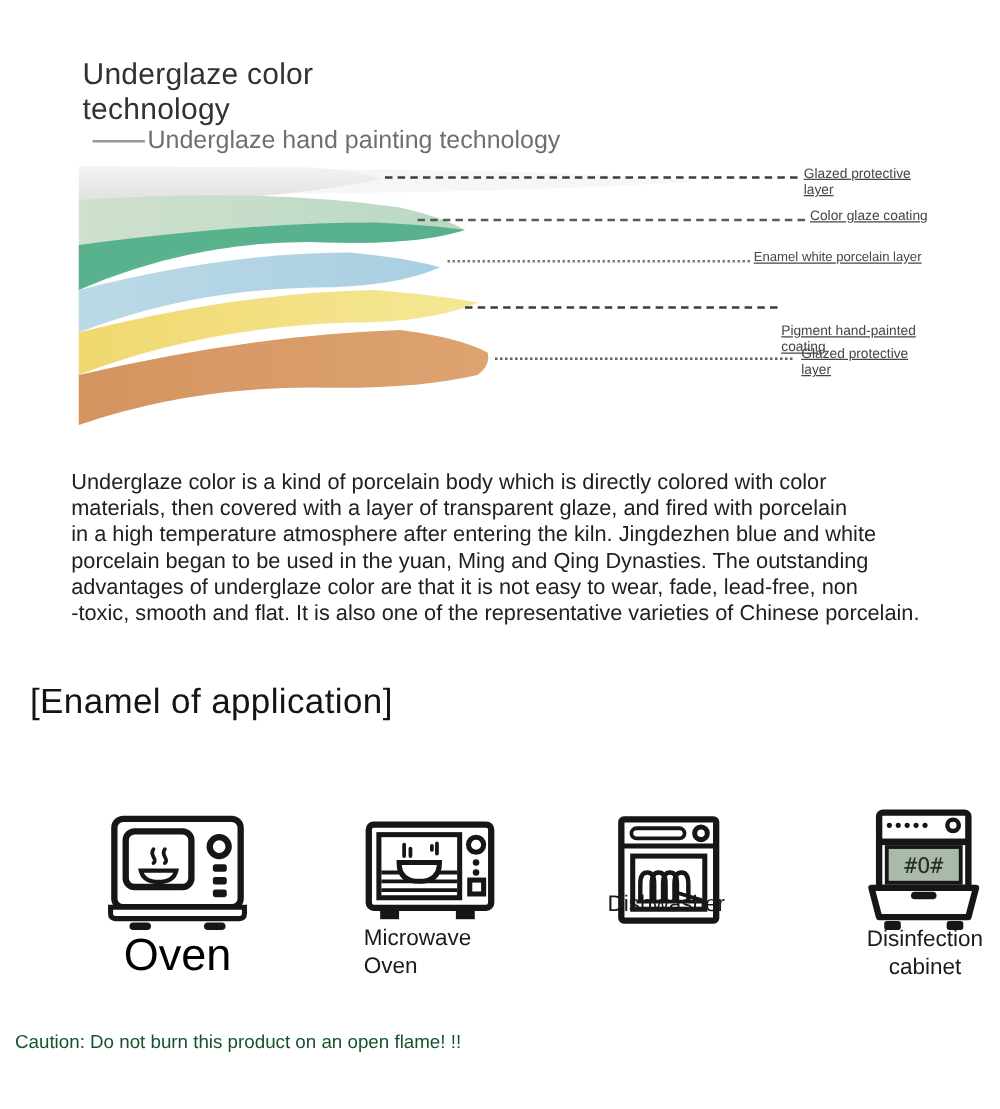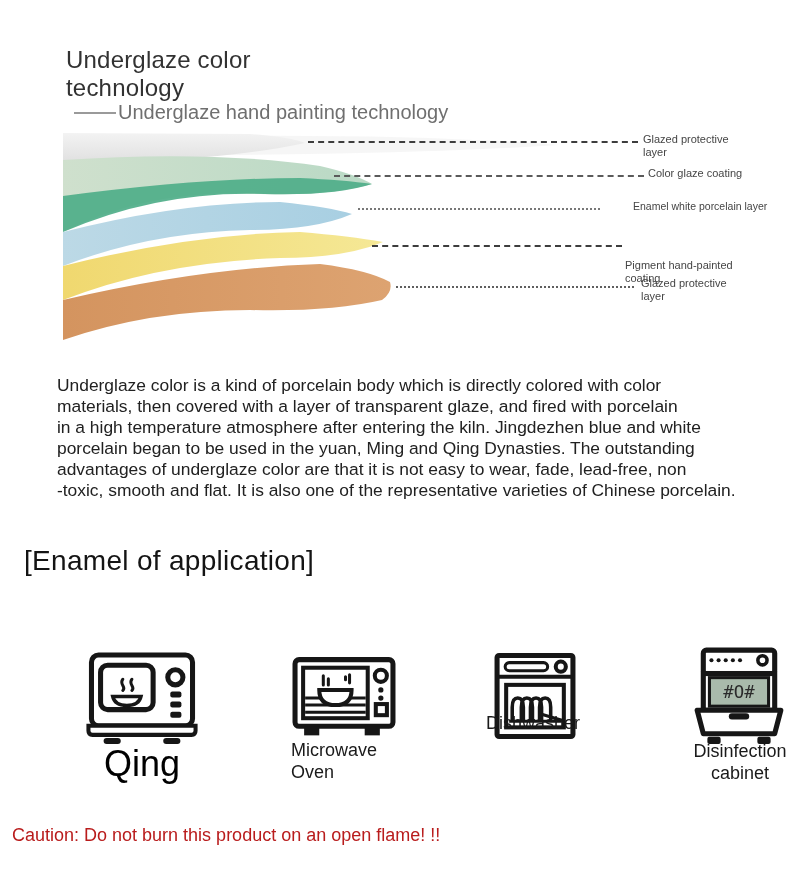--- a/index.html
+++ b/index.html
@@ -14,41 +14,41 @@
   .subtitle{font-size:20px;color:#6f6f6f;}
 
   
   .diagram-svg{left:0;top:130px;}
   .leader{position:absolute;height:0;}
   .leader-1{left:308px;top:141px;width:330px;border-top:2.5px dashed #3d3d3d;}
   .leader-2{left:334px;top:175px;width:310px;border-top:2px dashed #5a5a5a;}
   .leader-3{left:358px;top:208px;width:242px;border-top:2px dotted #787878;}
   .leader-4{left:372px;top:245px;width:250px;border-top:2.5px dashed #3d3d3d;}
   .leader-5{left:396px;top:286px;width:238px;border-top:2px dotted #5f5f5f;}
-  .dlabel{position:absolute;font-size:11px;line-height:13px;color:#454545;}
+  .dlabel{position:absolute;font-size:11px;line-height:13px;color:#454545;text-decoration:underline;}
   .dlabel-1{left:643px;top:133px;width:100px;}
   .dlabel-2{left:648px;top:167px;white-space:nowrap;}
-  .dlabel-3{left:603px;top:200px;white-space:nowrap;font-size:10.5px;margin-left:30px;}
+  .dlabel-3{left:603px;top:200px;white-space:nowrap;font-size:10.5px;}
   .dlabel-4{left:625px;top:236px;width:118px;margin-top:23px;}
   .dlabel-5{left:641px;top:277px;width:100px;}
 
   
   .description{left:57px;top:375px;width:745px;font-size:17.4px;line-height:20.9px;color:#212121;}
 
   
   .scope-heading{left:24px;top:545px;font-size:28px;font-weight:500;color:#141414;letter-spacing:.3px;}
   .icon-box{position:absolute;}
   .app-label{position:absolute;font-size:18px;line-height:22px;color:#1a1a1a;}
   .oven-label{left:76px;top:744px;width:132px;text-align:center;font-size:36px;line-height:40px;color:#000;}
   .micro-label{left:291px;top:739px;width:118px;}
   .dish-label{left:486px;top:712px;white-space:nowrap;}
   .disinf-label{left:678px;top:740px;width:124px;text-align:center;}
 
   
-  .caution{left:12px;top:825px;font-size:18px;color:#b91c1c;}
+  .caution{left:12px;top:825px;font-size:15px;color:#14532d;}
 </style>
 </head>
 <body>
 
 <div class="canvas">
 
   <div class="abs subtitle-row">
     <span class="subtitle-dash"></span>
     <span class="subtitle">Underglaze hand painting technology</span>
   </div>
@@ -174,20 +174,20 @@
       <rect x="11" y="27" width="70" height="36" fill="#fff" stroke-width="5"></rect>
       <rect x="17" y="31" width="58" height="28" fill="#a9baab" stroke-width="3"></rect>
       <text x="46" y="51" text-anchor="middle" font-size="17" fill="#2a2a2a" stroke="none" font-family="DejaVu Sans Mono, monospace">#O#</text>
       <path d="M5,63 H87 L81,86 H11 Z" fill="#fff" stroke-width="5" stroke-linejoin="round"></path>
       <rect x="36" y="66" width="20" height="6" rx="3" fill="#161616" stroke="none"></rect>
       <rect x="15" y="89" width="13" height="7" rx="2" fill="#161616" stroke="none"></rect>
       <rect x="64" y="89" width="13" height="7" rx="2" fill="#161616" stroke="none"></rect>
     </svg>
   </div>
 
-  <div class="app-label oven-label">Qing</div>
+  <div class="app-label oven-label">Oven</div>
   <div class="app-label micro-label">Microwave Oven</div>
   <div class="app-label dish-label">Dishwasher</div>
   <div class="app-label disinf-label">Disinfection cabinet</div>
 
   <div class="abs caution">Caution: Do not burn this product on an open flame! !!</div>
 
 </div>
 
 </body></html>

